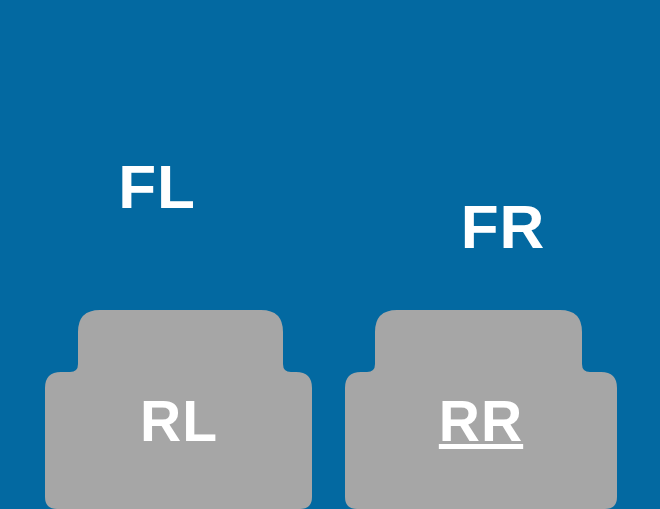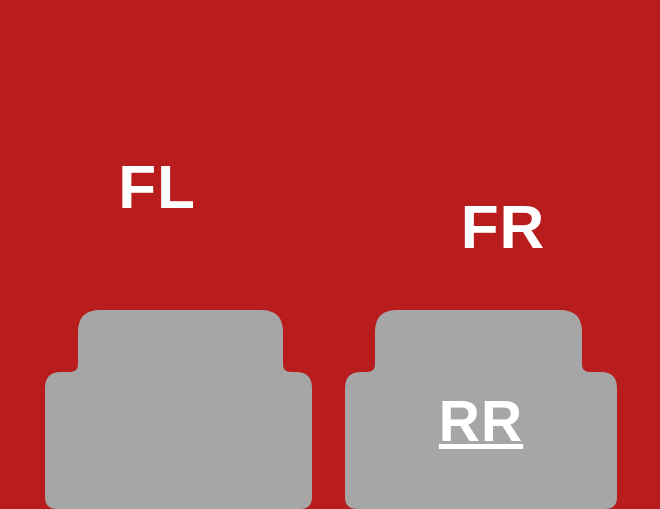--- a/index.html
+++ b/index.html
@@ -4,21 +4,21 @@
 <style>
   html, body {
     margin: 0;
     padding: 0;
     background: #000000;
   }
   .stage {
     position: relative;
     width: 660px;
     height: 509px;
-    background: #b91c1c;
+    background: #0369a1;
     overflow: hidden;
     font-family: "Liberation Sans", sans-serif;
   }
   .mat-svg {
     position: absolute;
     left: 0;
     top: 0;
     width: 660px;
     height: 509px;
     display: block;
@@ -51,16 +51,17 @@
 
   <svg class="mat-svg" viewBox="0 0 660 509" xmlns="http://www.w3.org/2000/svg">
     <path d="M 100 310 H 261 Q 283 310 283 332 V 364 Q 283 372 291 372 H 296 Q 312 372 312 388 V 497 Q 312 509 300 509 H 57 Q 45 509 45 497 V 388 Q 45 372 61 372 H 70 Q 78 372 78 364 V 332 Q 78 310 100 310 Z" fill="#a6a6a6"></path>
     <path d="M 397 310 H 560 Q 582 310 582 332 V 364 Q 582 372 590 372 H 601 Q 617 372 617 388 V 497 Q 617 509 605 509 H 357 Q 345 509 345 497 V 388 Q 345 372 361 372 H 367 Q 375 372 375 364 V 332 Q 375 310 397 310 Z" fill="#a6a6a6"></path>
   </svg>
 
   <div class="mat-label front-label label-fl">FL</div>
 
   <div class="mat-label front-label label-fr">FR</div>
 
+  <div class="mat-label rear-label label-rl">RL</div>
 
   <div class="mat-label rear-label label-rr">RR</div>
 
 </div>
 
 </body></html>

